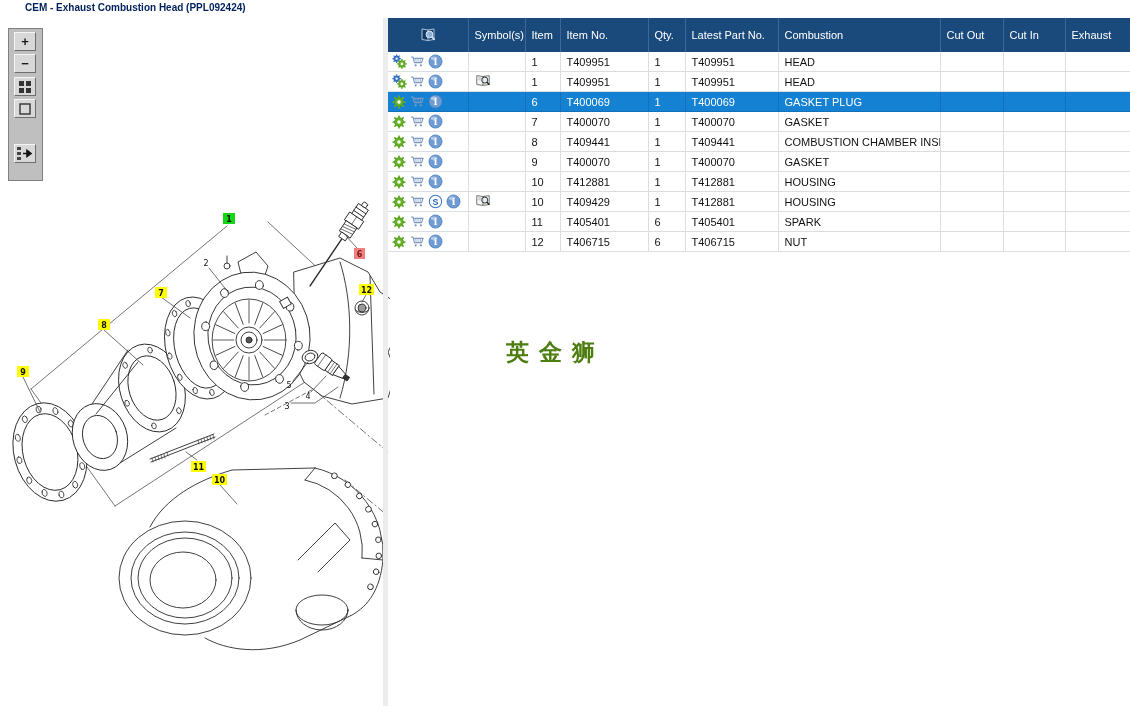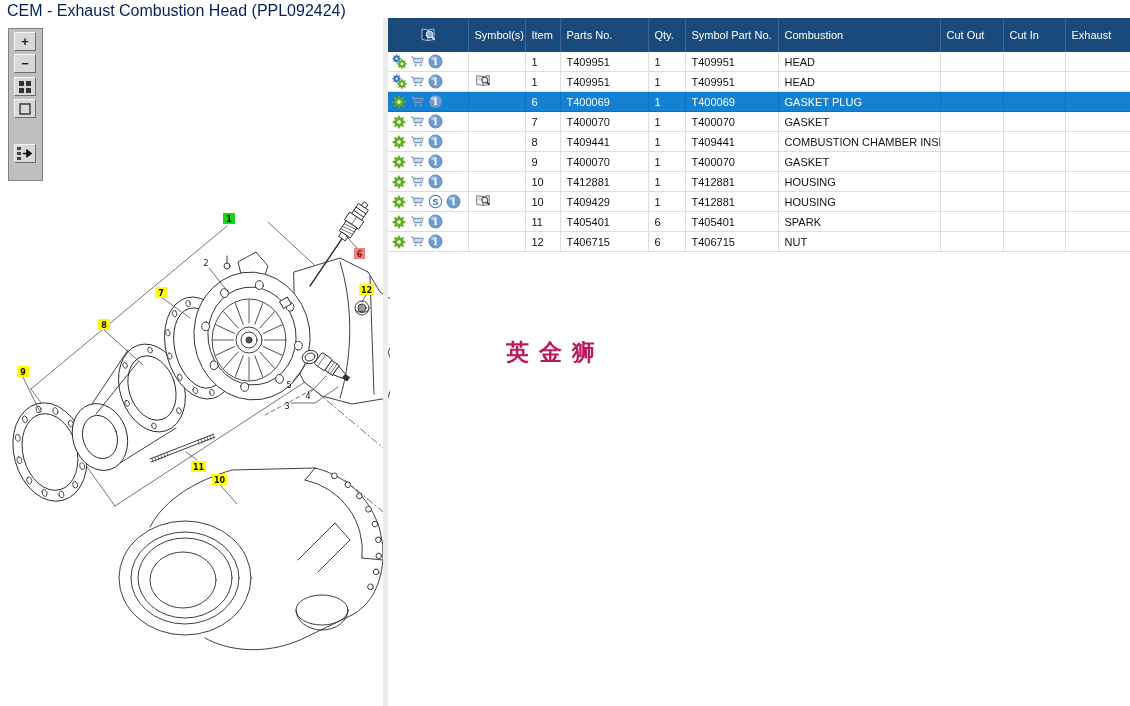--- a/index.html
+++ b/index.html
@@ -1,19 +1,19 @@
 <!DOCTYPE html>
 <html><head>
 <meta charset="utf-8">
 <style>
   html,body{margin:0;padding:0}
   body{width:1130px;height:706px;position:relative;background:#fff;
        font-family:"Liberation Sans",sans-serif;overflow:hidden}
 
-  .app-title{position:absolute;left:7px;top:2px;font-size:16px;font-weight:normal;color:#00215c;white-space:nowrap}
+  .app-title{position:absolute;left:25px;top:2px;font-size:10px;font-weight:bold;color:#00215c;white-space:nowrap}
 
   
   .toolpanel{position:absolute;left:8px;top:28px;width:35px;height:153px;background:#bfbfbf;
              border:1px solid #818181;box-sizing:border-box}
   .tbtn{position:absolute;left:5px;width:22px;height:19px;background:#d8d8d8;
         border:1px solid;border-color:#f5f5f5 #6d6d6d #6d6d6d #f5f5f5;box-sizing:border-box;
         display:flex;align-items:center;justify-content:center;font-size:13px;line-height:1;
         color:#1a1a1a;cursor:pointer;font-weight:bold}
   .tbtn svg{display:block}
 
@@ -33,21 +33,21 @@
   table.parts tr.selected td{background:#1581d3;color:#fff;border-right-color:#1070ba;border-bottom-color:#1070ba}
   .iconwrap{display:flex;gap:2px;align-items:center;height:19px}
   .icn{display:inline-flex;width:16px;height:16px;align-items:center;justify-content:center}
 
   
   .diagram{position:absolute;left:0;top:0;width:390px;height:706px}
   .co{font:bold 8px "DejaVu Sans",sans-serif;text-anchor:middle}
   .cop{font:8px "DejaVu Sans",sans-serif;text-anchor:middle}
 
   .watermark{position:absolute;left:506px;top:337px;font-size:23px;font-weight:bold;
-             color:#be185d;letter-spacing:10px;white-space:nowrap}
+             color:#4d7c0f;letter-spacing:10px;white-space:nowrap}
 </style>
 </head>
 <body>
 
 <div class="app-title">CEM - Exhaust Combustion Head (PPL092424)</div>
 
 <div class="toolpanel">
   <div class="tbtn" style="top:3px">
       <span>+</span>
     </div>
@@ -364,23 +364,23 @@
       <th class="c-icons">
         <svg width="18" height="16" viewBox="0 0 18 16" style="vertical-align:middle">
           <path d="M3 2 L9 3 L15 2 L15 12.5 L9 13.5 L3 12.5 Z" fill="#123a63" stroke="#bcd0e8" stroke-width="0.9"></path>
           <line x1="9" y1="3" x2="9" y2="13.5" stroke="#bcd0e8" stroke-width="0.9"></line>
           <circle cx="10.5" cy="7.5" r="3.4" fill="#9fc4e8" fill-opacity="0.85" stroke="#dceafc" stroke-width="1"></circle>
           <line x1="12.9" y1="9.9" x2="15.6" y2="12.7" stroke="#dceafc" stroke-width="1.6"></line>
         </svg>
       </th>
       <th>Symbol(s)</th>
       <th>Item</th>
-      <th>Parts No.</th>
+      <th>Item No.</th>
       <th>Qty.</th>
-      <th>Symbol Part No.</th>
+      <th>Latest Part No.</th>
       <th>Combustion</th>
       <th>Cut Out</th>
       <th>Cut In</th>
       <th>Exhaust</th>
     </tr>
   </thead>
   <tbody id="rows">
 
     <tr>
       <td class="c-icons">

